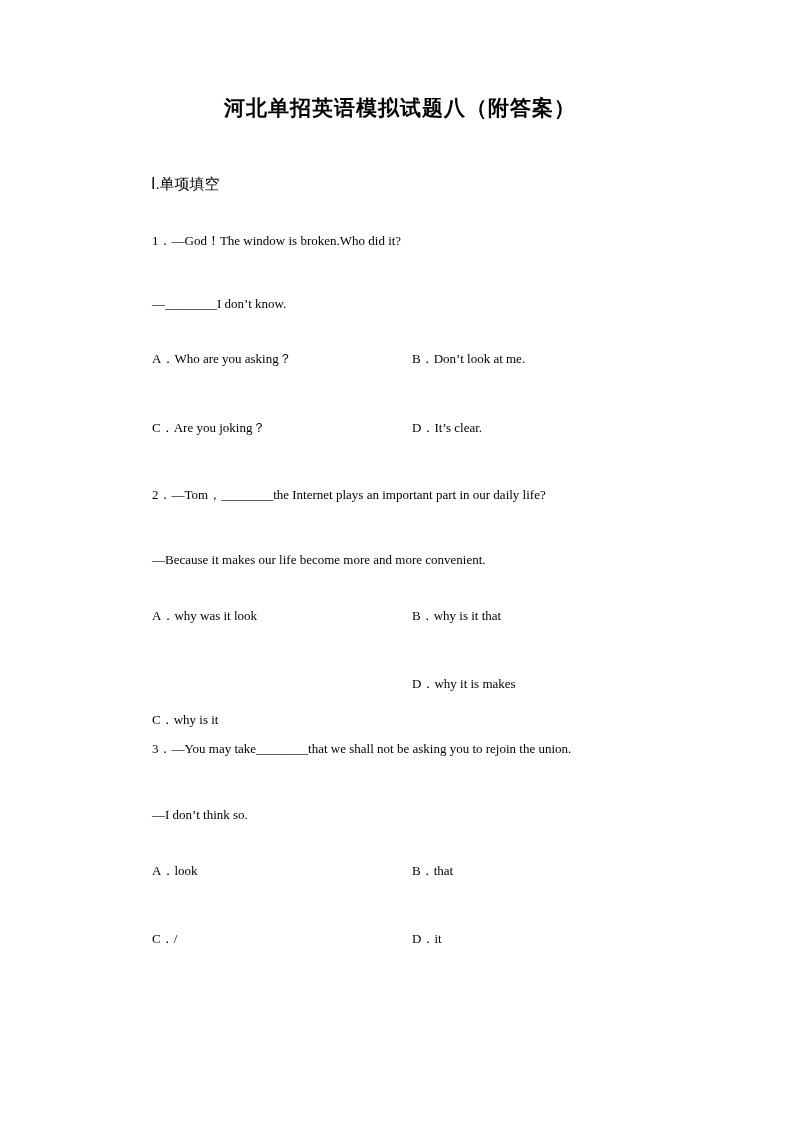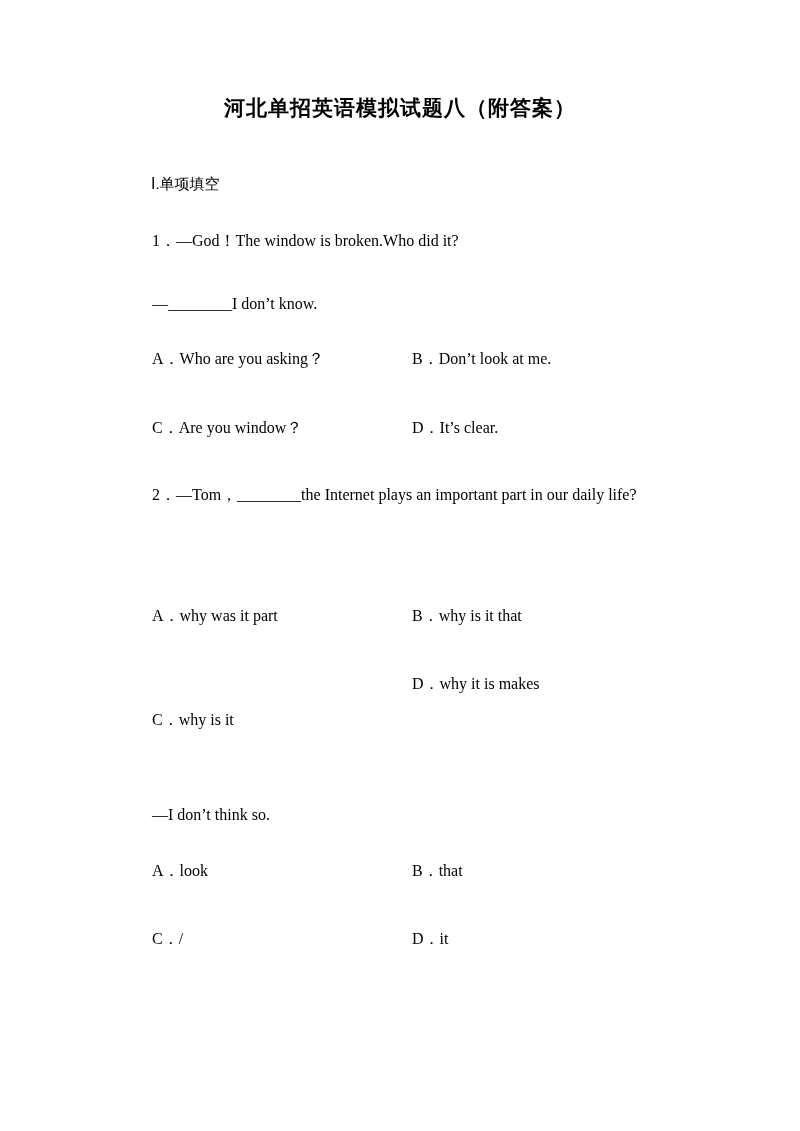--- a/index.html
+++ b/index.html
@@ -29,47 +29,49 @@
   .section-heading {
     position: absolute;
     left: 151px;
     font-size: 15px;
     font-family: "Liberation Sans", "DejaVu Sans", sans-serif;
     white-space: pre;
   }
   .line {
     position: absolute;
     left: 152px;
-    font-size: 16px;
+    font-size: 13px;
     line-height: 19px;
     white-space: pre;
   }
   .opt-right { left: 412px; text-align: right; }
 </style>
 </head>
 <body>
 
 <div class="page">
 
   <h1 class="title">河北单招英语模拟试题八（附答案）</h1>
 
   <div class="section-heading" style="top:175px">Ⅰ.单项填空</div>
 
   <div class="line" style="top:231px">1．—God！The window is broken.Who did it?</div>
   <div class="line" style="top:294px">—________I don’t know.</div>
   <div class="line" style="top:349px">A．Who are you asking？</div>
   <div class="line opt-right" style="top:349px">B．Don’t look at me.</div>
-  <div class="line" style="top:418px">C．Are you window？</div>
+  <div class="line" style="top:418px">C．Are you joking？</div>
   <div class="line opt-right" style="top:418px">D．It’s clear.</div>
 
   <div class="line" style="top:485px">2．—Tom，________the Internet plays an important part in our daily life?</div>
-  <div class="line" style="top:606px">A．why was it part</div>
+  <div class="line" style="top:550px">—Because it makes our life become more and more convenient.</div>
+  <div class="line" style="top:606px">A．why was it look</div>
   <div class="line opt-right" style="top:606px">B．why is it that</div>
   <div class="line" style="top:710px">C．why is it</div>
   <div class="line opt-right" style="top:674px">D．why it is makes</div>
 
+  <div class="line" style="top:739px">3．—You may take________that we shall not be asking you to rejoin the union.</div>
   <div class="line" style="top:805px">—I don’t think so.</div>
   <div class="line" style="top:861px">A．look</div>
   <div class="line opt-right" style="top:861px">B．that</div>
   <div class="line" style="top:929px">C．/</div>
   <div class="line opt-right" style="top:929px">D．it</div>
 
 </div>
 
 </body></html>

